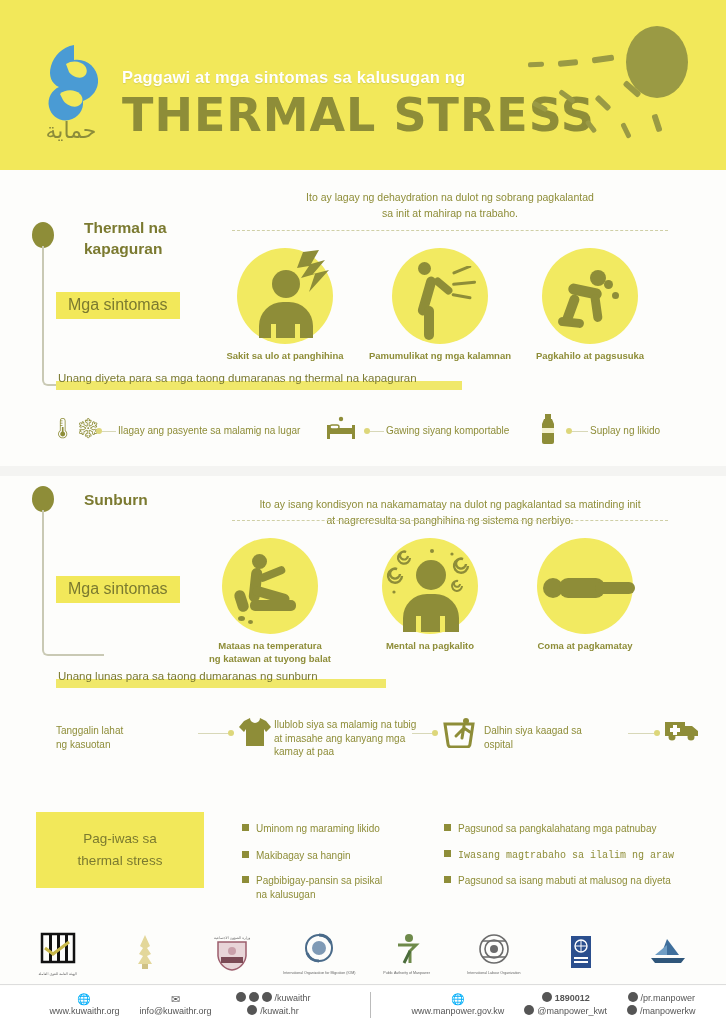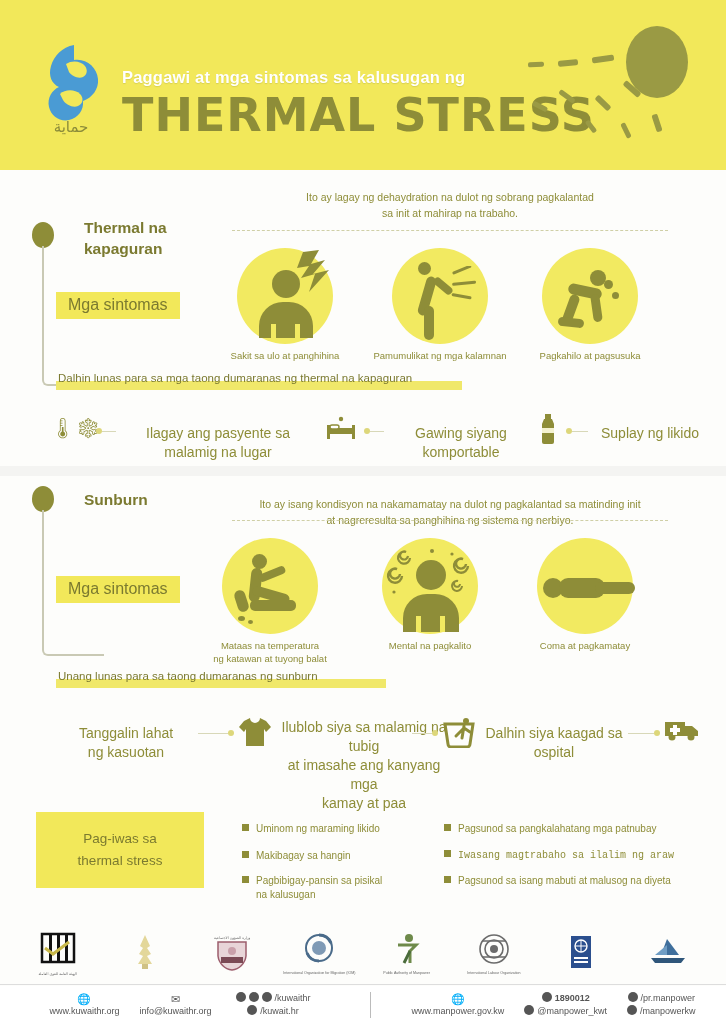--- a/index.html
+++ b/index.html
@@ -24,21 +24,21 @@
   .logo-wrap {
     position: absolute;
     left: 32px; top: 42px;
     width: 78px; height: 110px;
   }
   .logo-bird { position:absolute; left:4px; top:0; }
   .logo-ar {
     position: absolute; left: 0; top: 78px; width: 78px;
     text-align: center;
     font-family: "DejaVu Sans", sans-serif;
-    font-size: 15px; color: #8c8c3a; direction: rtl;
+    font-size: 22px; color: #8c8c3a; direction: rtl;
     line-height: 1;
   }
   .head-sub {
     position: absolute; left: 122px; top: 68px;
     font-size: 16.5px; font-weight: bold; color: #ffffff;
     letter-spacing: 0.2px;
     text-shadow: 0 1px 1px rgba(140,140,60,.25);
   }
   .head-title {
     position: absolute; left: 122px; top: 92px;
@@ -82,21 +82,21 @@
     position: absolute; border-top: 1px dashed #cfcfa6; height: 0;
   }
   .sintomas-tag {
     position: absolute;
     background: #f2e85a; color: #7b7a30;
     font-size: 16px; padding: 4px 12px 5px 12px;
     font-weight: normal;
   }
 
   
-  .sym { position: absolute; width: 150px; text-align: center; }
+  .sym { position: absolute; width: 150px; text-align: center; font-weight: bold; }
   .sym-circle {
     width: 96px; height: 96px; border-radius: 50%;
     background: #f2ea61; margin: 0 auto;
     position: relative;
   }
   .sym-label {
     margin-top: 6px; font-size: 9.5px; color: #8e8d38; line-height: 1.35;
   }
   .fig { position: absolute; background: #8e8d38; }
 
@@ -104,21 +104,21 @@
   .aid-title-wrap { position: absolute; }
   .aid-title {
     font-size: 11.5px; color: #7b7a30; white-space: nowrap;
     position: relative; z-index: 2; padding: 0 2px;
   }
   .aid-underline {
     height: 9px; background: #f0e86a; margin-top: -3px; position: relative; z-index: 1;
   }
   .aid-row { position: absolute; left: 0; width: 726px; }
   .aid-item { position: absolute; }
-  .aid-text { font-size: 14px; color: #8e8d38; line-height: 1.35; text-align: center; }
+  .aid-text { font-size: 10px; color: #8e8d38; line-height: 1.35; }
   .aid-line { position: absolute; height: 1px; background: #d8d8b8; }
   .aid-node {
     position: absolute; width: 6px; height: 6px; border-radius: 50%;
     background: #ddd77a;
   }
   .aid-ico { position: absolute; color: #8e8d38; }
 
   
   .prev-box {
     position: absolute; left: 36px; top: 812px;
@@ -255,21 +255,21 @@
         <div class="fig" style="left:24px; top:46px; width:10px; height:30px; border-radius:5px; transform:rotate(20deg);"></div>
         <div class="fig" style="left:50px; top:46px; width:9px; height:28px; border-radius:5px; transform:rotate(-8deg);"></div>
         <div class="fig" style="left:16px; top:70px; width:26px; height:9px; border-radius:5px; transform:rotate(6deg);"></div>
         <div class="fig" style="left:62px; top:32px; width:9px; height:9px; border-radius:50%;"></div>
         <div class="fig" style="left:70px; top:44px; width:7px; height:7px; border-radius:50%;"></div>
       </div>
       <div class="sym-label">Pagkahilo at pagsusuka</div>
     </div>
 
     <div class="aid-title-wrap" style="left:56px; top:202px; width:420px;">
-      <div class="aid-title">Dalhin lunas para sa mga taong dumaranas ng thermal na kapaguran</div>
+      <div class="aid-title">Unang diyeta para sa mga taong dumaranas ng thermal na kapaguran</div>
       <div class="aid-underline" style="width:406px;"></div>
     </div>
 
     <div class="aid-row" style="top:244px;">
       <div class="aid-ico" style="left:50px; top:4px; font-size:20px; line-height:1;">🌡❄</div>
       <div class="aid-node" style="left:96px; top:14px;"></div>
       <div class="aid-line" style="left:102px; top:17px; width:14px;"></div>
       <div class="aid-text aid-item" style="left:118px; top:10px; width:200px;">Ilagay ang pasyente sa malamig na lugar</div>
 
       <div class="aid-ico" style="left:326px; top:2px;">

